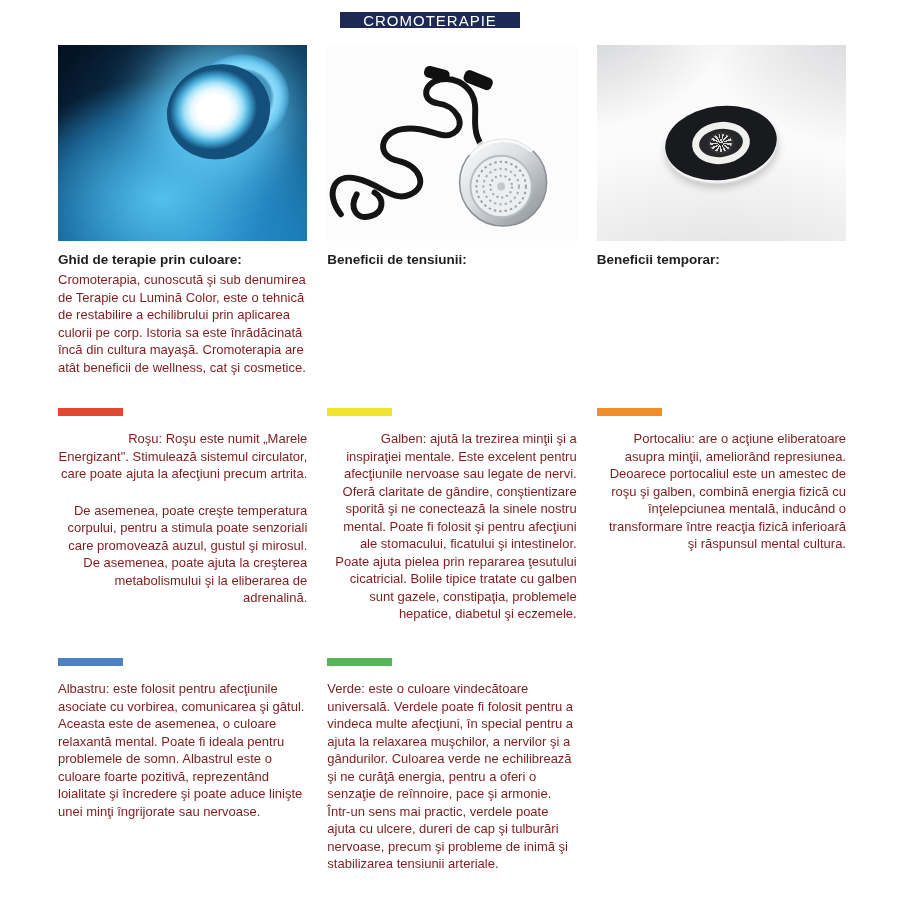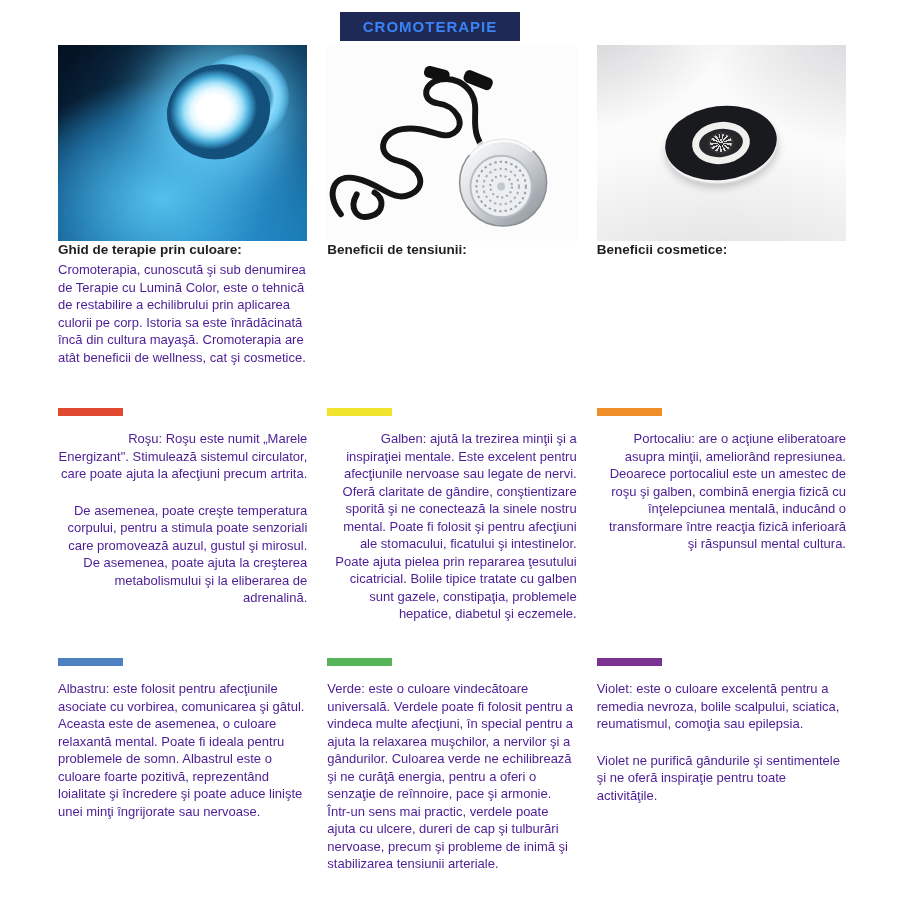--- a/index.html
+++ b/index.html
@@ -10,24 +10,24 @@
     font-family: "Liberation Sans", "DejaVu Sans", sans-serif;
     position: relative;
     overflow: hidden;
     color: #474747;
   }
 
   
   .banner {
     position: absolute;
     left: 340px; top: 12px;
-    width: 180px; height: 29px;
+    width: 180px; height: 16px;
     display: flex; align-items: center; justify-content: center;
-    color: #3b82f6;
-    font-size: 15px; font-weight: bold; letter-spacing: 1px;
+    color: #ffffff;
+    font-size: 15px; font-weight: normal; letter-spacing: 1px;
   }
 
   
   .grid {
     position: absolute;
     left: 58px; top: 45px;
     width: 788px;
     display: grid;
     grid-template-columns: 1fr 1fr 1fr;
     column-gap: 20px;
@@ -97,29 +97,29 @@
     background: #26272b;
     display: flex; align-items: center; justify-content: center;
   }
   .spa-core {
     width: 26px; height: 22px; border-radius: 50%;
     background: repeating-conic-gradient(#2c2c30 0 14deg, #d8d8d4 14deg 28deg);
     border: 2px solid #333;
   }
 
   
-  .intro-block { height: 167px; }
+  .intro-block { height: 167px; padding-top: 10px; }
   h3 {
     margin: 0 0 2px 0;
     font-size: 13.5px; font-weight: bold; color: #1f1f1f;
     line-height: 18px;
   }
   p {
     margin: 0;
-    font-size: 13px; line-height: 17.5px; color: #4c1d95;
+    font-size: 13px; line-height: 17.5px; color: #7f1d1d;
   }
   .section-1 { height: 250px; text-align: right; }
   .color-bar { width: 65px; height: 8px; margin-bottom: 14px; }
   .para-gap { margin-top: 19px; }
 </style>
 </head>
 <body>
 
 <div class="banner" style="background-color: rgb(30, 42, 85);">CROMOTERAPIE</div>
 
@@ -190,26 +190,21 @@
 
   <div class="col">
     <div class="img-box img-spa" title="recessed-black-spa-light-in-white-tub">
       <div class="spa-fixture">
         <div class="spa-ring">
             <div class="spa-core"></div>
           </div>
       </div>
     </div>
     <div class="intro-block">
-      <h3>Beneficii cosmetice:</h3>
+      <h3>Beneficii temporar:</h3>
     </div>
     <div class="section-1">
       <div class="color-bar" style="background-color: rgb(239, 142, 39);"></div>
       <p>Portocaliu: are o acţiune eliberatoare asupra minţii, ameliorând represiunea. Deoarece portocaliul este un amestec de roşu şi galben, combină energia fizică cu înţelepciunea mentală, inducând o transformare între reacţia fizică inferioară şi răspunsul mental cultura.</p>
     </div>
-    <div class="section-2">
-      <div class="color-bar" style="background-color: rgb(122, 51, 145);"></div>
-      <p>Violet: este o culoare excelentă pentru a remedia nevroza, bolile scalpului, sciatica, reumatismul, comoţia sau epilepsia.</p>
-      <p class="para-gap">Violet ne purifică gândurile şi sentimentele şi ne oferă inspiraţie pentru toate activităţile.</p>
-    </div>
   </div>
 
 </div>
 
 </body></html>

